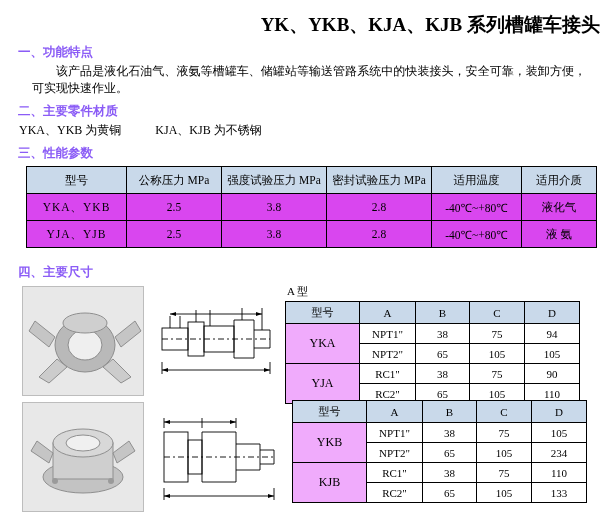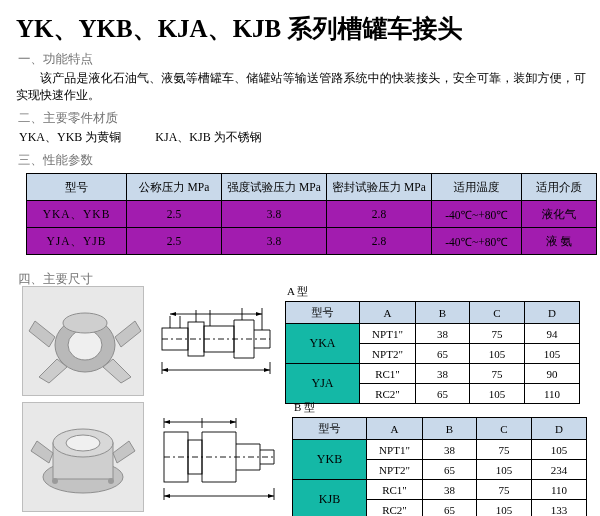--- a/index.html
+++ b/index.html
@@ -16,37 +16,37 @@
     overflow: hidden;
   }
   .page {
     position: relative;
     width: 600px;
     height: 516px;
     padding: 0;
     box-sizing: border-box;
   }
   .title {
-    text-align: left;
-    font-size: 25px;
+    text-align: right;
+    font-size: 19px;
     font-weight: bold;
     letter-spacing: 0px;
-    margin: 12px 0 6px 16px;
+    margin: 12px 0 6px 0;
     font-family: "Liberation Serif", serif;
   }
   .section-head {
-    color: #737373;
-    font-weight: normal;
+    color: #8b5cf6;
+    font-weight: bold;
     font-size: 12.5px;
     margin: 6px 0 2px 18px;
   }
   .para {
     font-size: 12px;
     line-height: 17px;
-    margin: 0 14px 0 16px;
+    margin: 0 14px 0 32px;
     text-indent: 24px;
     text-align: justify;
   }
   .plain {
     font-size: 12px;
     line-height: 17px;
     margin: 0 14px 0 19px;
   }
   .plain .gap {
     display: inline-block;
@@ -65,21 +65,21 @@
     border: 1px solid #000;
     text-align: center;
     height: 26px;
     padding: 0 2px;
     font-weight: normal;
   }
   table.perf thead th {
     background: #c9d9ea;
   }
   table.perf tbody td {
-    background: #a21caf;
+    background: #d946ef;
   }
   table.perf .rowlabel {
     letter-spacing: 1px;
   }
 
   
   .dim-table {
     border-collapse: collapse;
     font-size: 11px;
     table-layout: fixed;
@@ -90,21 +90,21 @@
     text-align: center;
     height: 19px;
     padding: 0;
     font-weight: normal;
   }
   .dim-table thead th {
     background: #c9d9ea;
     height: 21px;
   }
   .dim-table td.model {
-    background: #14b8a6;
+    background: #f0abfc;
     font-size: 12px;
   }
   .dim-table td.val {
     background: #ffffff;
   }
   .dim-label {
     font-size: 11px;
     margin: 0 0 2px 2px;
   }
 
@@ -314,21 +314,20 @@
         <g fill="#000" stroke="none">
           <polygon points="14,20 20,18 20,22"></polygon>
           <polygon points="86,20 80,18 80,22"></polygon>
           <polygon points="14,94 20,92 20,96"></polygon>
           <polygon points="124,94 118,92 118,96"></polygon>
         </g>
       </svg>
     </div>
 
     <div class="tbl-b">
-      <div class="dim-label">B 型</div>
       <table class="dim-table">
         <colgroup>
           <col style="width:74px">
             <col style="width:56px">
             <col style="width:54px">
             <col style="width:55px">
             <col style="width:55px">
         </colgroup>
         <thead>
           <tr>

